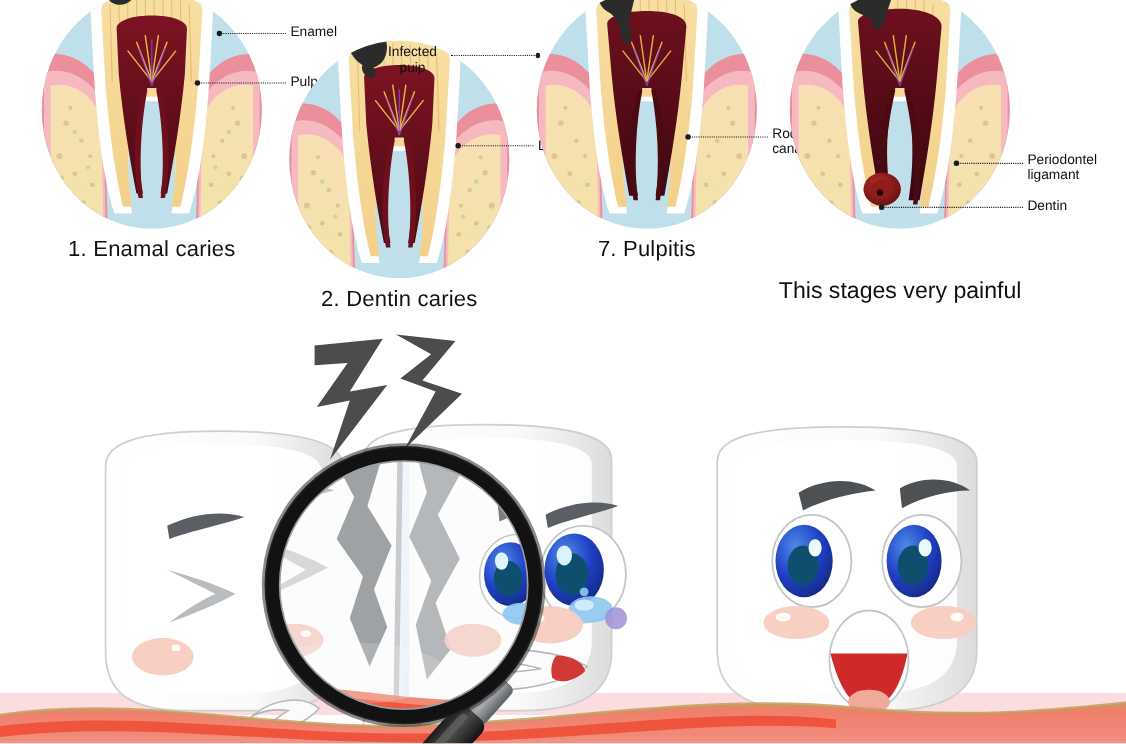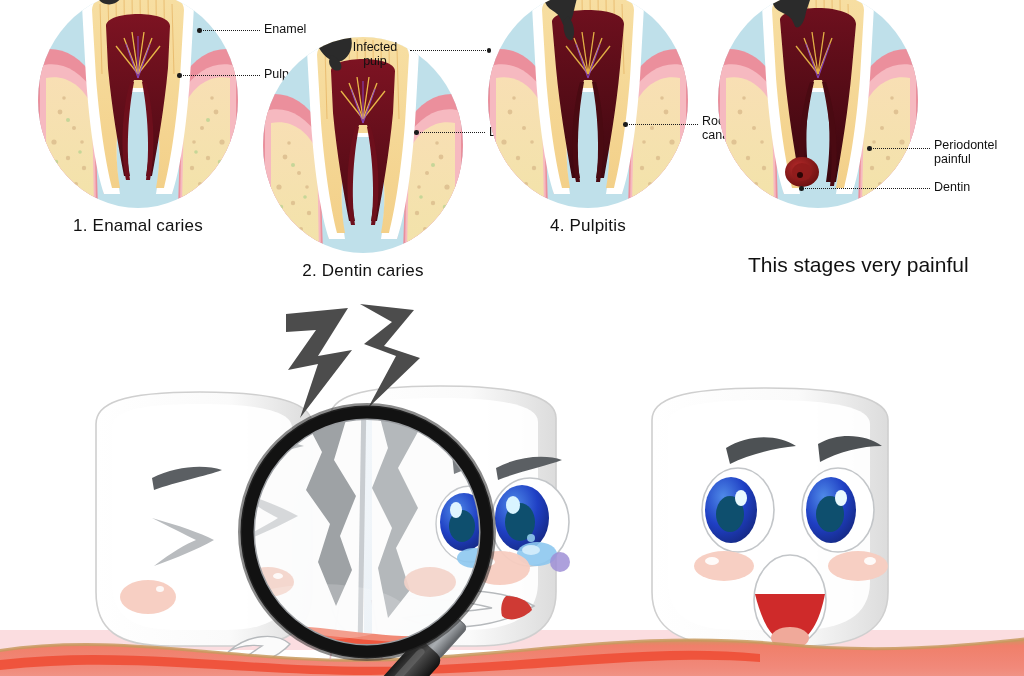--- a/index.html
+++ b/index.html
@@ -20,30 +20,30 @@
 
   .circlewrap{position:absolute;left:18px;top:-8px;width:200px;height:216px;}
   .circle-bg{
     position:absolute;left:0;top:0;width:200px;height:216px;border-radius:50%;
     background:#bfe0ea;
   }
   .toothsvg{position:absolute;left:0;top:-10px;width:200px;height:226px;}
 
   .stagetitle{
     position:absolute;top:216px;left:0;width:236px;text-align:center;
-    font-size:17px;color:#111111;letter-spacing:.2px;white-space:nowrap;
+    font-size:20px;color:#111111;letter-spacing:.2px;white-space:nowrap;
   }
 
   
   .caption{
     position:absolute;font-size:21px;color:#111111;white-space:nowrap;
   }
   .cap-a{left:138px;top:253px;}
   .cap-b{left:530px;top:253px;}
-  .cap-c{left:748px;top:253px;}
+  .cap-c{left:708px;top:253px;}
 
   
   .callout{position:absolute;font-size:12.5px;color:#111111;line-height:1.12;white-space:pre;}
   .leader{position:absolute;height:1px;}
   .leader i{
     display:block;height:0;border-top:1.6px dotted #1b1b1b;width:100%;
     position:relative;top:0;
   }
   .leader b{
     position:absolute;width:4.5px;height:4.5px;border-radius:50%;background:#1b1b1b;top:-2px;
@@ -375,21 +375,21 @@
         <div class="callout" style="left:-148px;top:48px;text-align:center;width:70px;">Infected
 puip</div>
 
         <div class="leader ldot-left" style="left:136px;top:132px;width:74px;">
             <b></b>
             <i></i>
           </div>
         <div class="callout" style="left:214px;top:122px;">Root
 canal</div>
       </div>
-      <div class="stagetitle">4. Pulpitis</div>
+      <div class="stagetitle">7. Pulpitis</div>
     </div>
 
     <div class="dcol c4">
       <div class="circlewrap">
         <div class="circle-bg"></div>
         <svg class="toothsvg" viewBox="0 0 200 226">
           <defs>
             <clipPath id="cl4">
                 <ellipse cx="100" cy="118" rx="100" ry="108"></ellipse>
               </clipPath>
@@ -472,21 +472,21 @@
             <ellipse cx="84" cy="190" rx="10" ry="9" fill="#8f1c1c" opacity=".9"></ellipse>
             <circle cx="82" cy="193" r="3" fill="#2b0606"></circle>
           </g>
         </svg>
 
         <div class="leader ldot-left" style="left:150px;top:156px;width:62px;">
             <b></b>
             <i></i>
           </div>
         <div class="callout" style="left:216px;top:146px;">Periodontel
-painful</div>
+ligamant</div>
 
         <div class="leader ldot-left" style="left:82px;top:196px;width:130px;">
             <b></b>
             <i></i>
           </div>
         <div class="callout" style="left:216px;top:188px;">Dentin</div>
       </div>
     </div>
 
     <div class="caption cap-c">This stages very painful</div>

